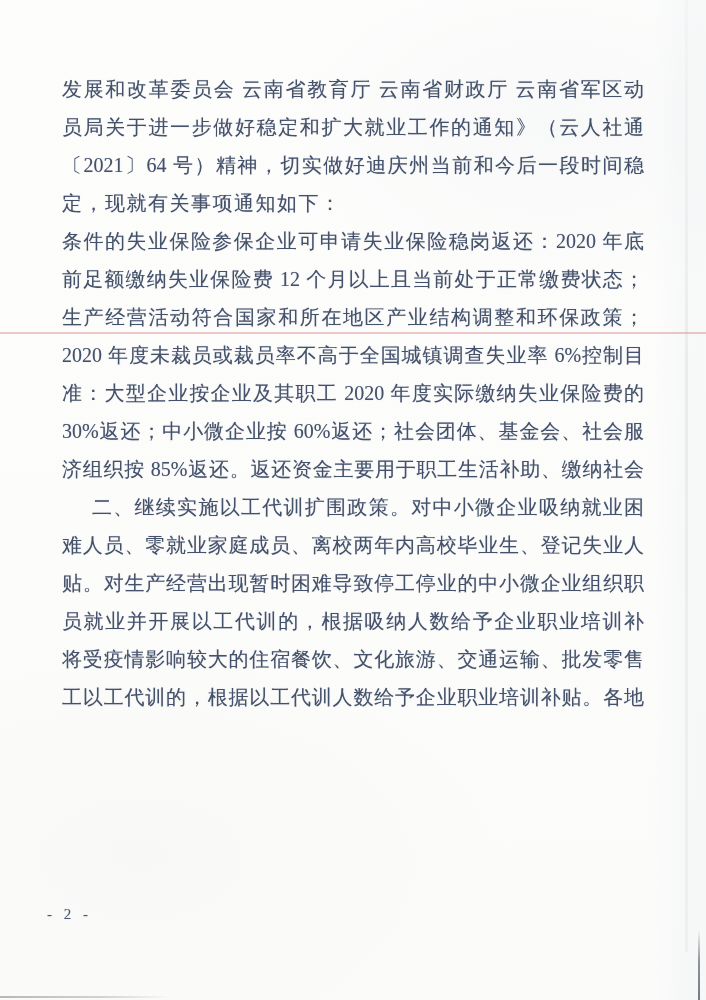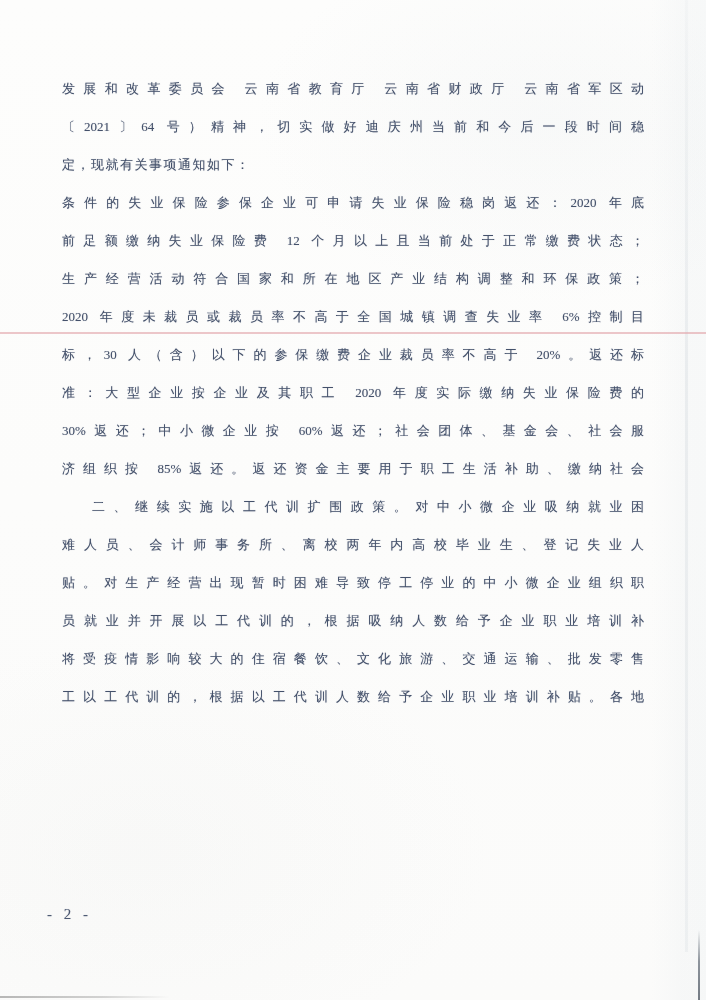--- a/index.html
+++ b/index.html
@@ -32,21 +32,21 @@
     position:absolute;left:0;top:996px;width:170px;height:2px;
     background:linear-gradient(90deg, #b7b7b6, rgba(189,189,188,0.65) 60%, rgba(200,200,199,0));
   }
   .pink-rule{
     position:absolute;left:0;top:332px;width:706px;height:2px;
     background:rgba(226,164,170,0.62);
   }
   .text-block{
     position:absolute;left:62px;top:70px;width:582px;
     color:#44516b;
-    font-size:13px;
+    font-size:20px;
     text-shadow:0 0 1px rgba(68,81,107,0.35);
   }
   .line{
     height:38px;line-height:38px;
     text-align:justify;
     text-align-last:justify;
     white-space:normal;
     overflow:hidden;
   }
   .line.indent{ text-indent:30px; }
@@ -63,32 +63,32 @@
 <div class="paper">
   <div class="edge-band"></div>
   <div class="edge-streak"></div>
   <div class="pink-rule"></div>
   <div class="edge-line-right"></div>
   <div class="edge-line-bottomleft"></div>
 
   <div class="text-block">
 
   <div class="line">发展和改革委员会 云南省教育厅 云南省财政厅 云南省军区动</div>
+      <div class="line">员局关于进一步做好稳定和扩大就业工作的通知》（云人社通</div>
       <div class="line">〔2021〕64 号）精神，切实做好迪庆州当前和今后一段时间稳</div>
       <div class="line no-flush">定，现就有关事项通知如下：</div>
       <div class="line">条件的失业保险参保企业可申请失业保险稳岗返还：2020 年底</div>
       <div class="line">前足额缴纳失业保险费 12 个月以上且当前处于正常缴费状态；</div>
       <div class="line">生产经营活动符合国家和所在地区产业结构调整和环保政策；</div>
       <div class="line">2020 年度未裁员或裁员率不高于全国城镇调查失业率 6%控制目</div>
-      <div class="line">标，30 人（含）以下的参保缴费企业裁员率不高于 20%。返还标</div>
       <div class="line">准：大型企业按企业及其职工 2020 年度实际缴纳失业保险费的</div>
       <div class="line">30%返还；中小微企业按 60%返还；社会团体、基金会、社会服</div>
       <div class="line">济组织按 85%返还。返还资金主要用于职工生活补助、缴纳社会</div>
       <div class="line indent">二、继续实施以工代训扩围政策。对中小微企业吸纳就业困</div>
-      <div class="line">难人员、会计师事务所、离校两年内高校毕业生、登记失业人</div>
+      <div class="line">难人员、零就业家庭成员、离校两年内高校毕业生、登记失业人</div>
       <div class="line">贴。对生产经营出现暂时困难导致停工停业的中小微企业组织职</div>
       <div class="line">员就业并开展以工代训的，根据吸纳人数给予企业职业培训补</div>
       <div class="line">将受疫情影响较大的住宿餐饮、文化旅游、交通运输、批发零售</div>
       <div class="line">工以工代训的，根据以工代训人数给予企业职业培训补贴。各地</div>
     </div>
 
   <div class="page-number">- 2 -</div>
 </div>
 
 </body></html>

